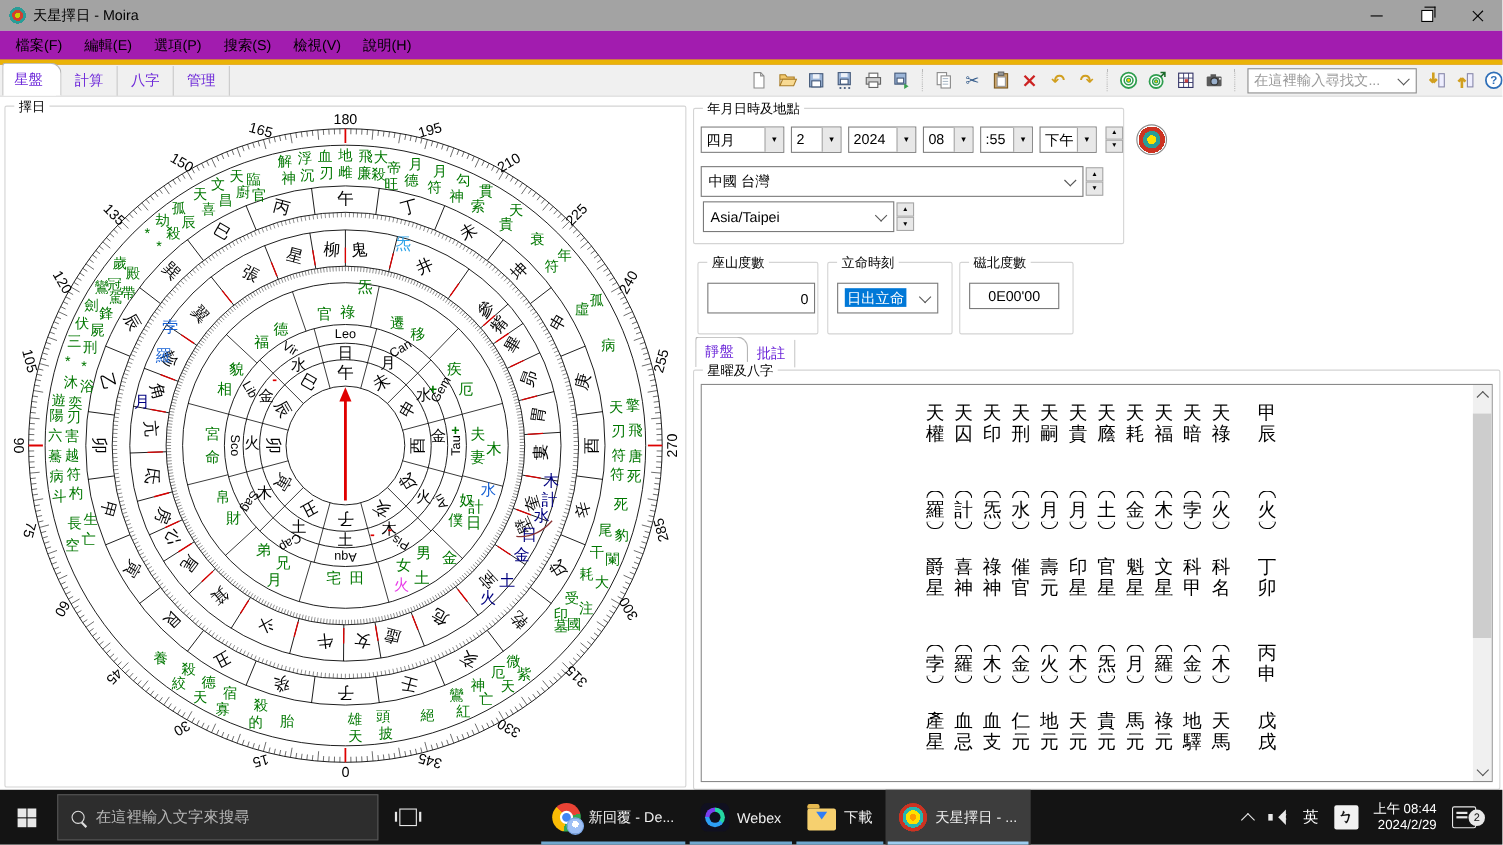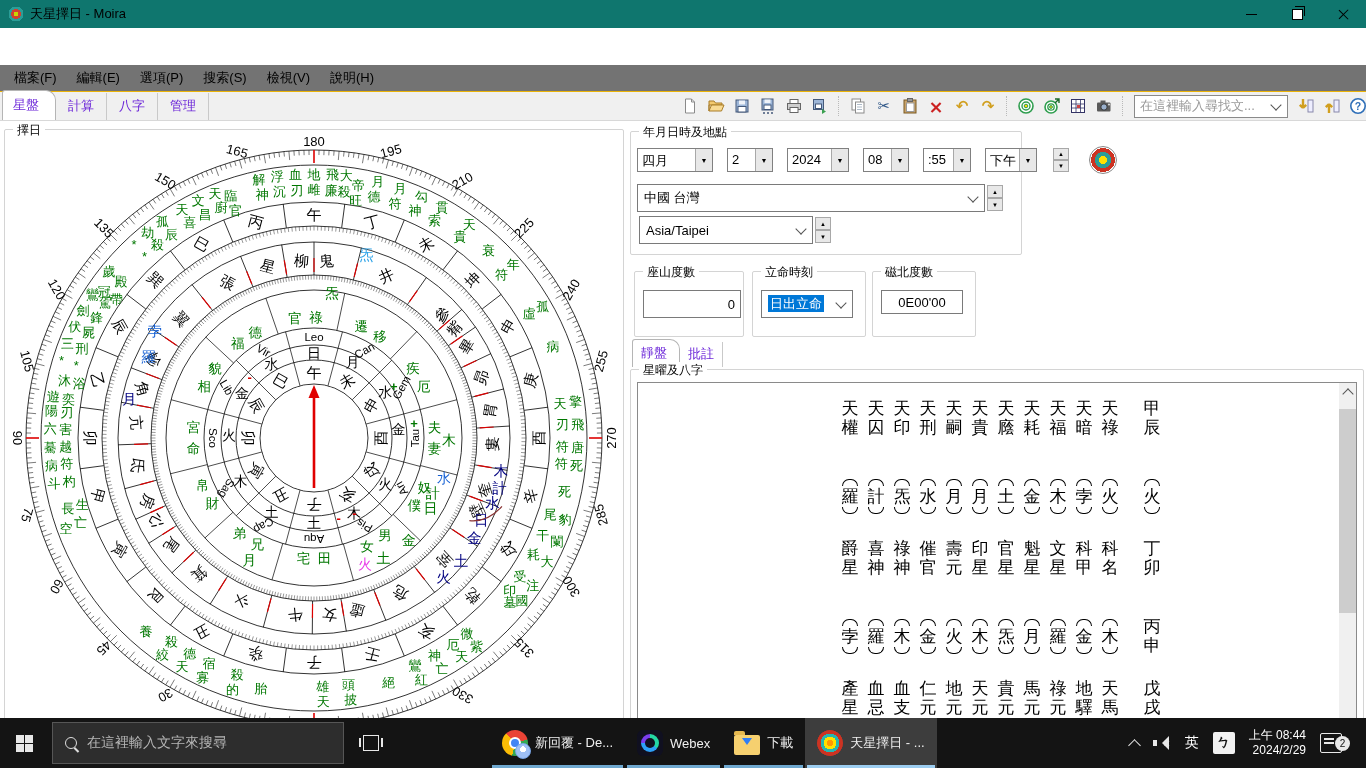--- a/index.html
+++ b/index.html
@@ -1,34 +1,34 @@
 <!DOCTYPE html>
 <html><head>
 <meta charset="utf-8">
 <style>
   html,body{margin:0;padding:0;}
   body{width:1366px;height:768px;overflow:hidden;font-family:"Liberation Sans","DejaVu Sans",sans-serif;background:#fff;color:#000;}
   .window{position:relative;width:1366px;height:768px;background:#fff;}
 
   
-  .titlebar{height:28px;display:flex;align-items:center;background:#0f766e;}
+  .titlebar{height:28px;display:flex;align-items:center;background:#a3a3a3;}
   .app-ico{width:16px;height:16px;margin:0 6px 0 8px;border-radius:50%;
     background:radial-gradient(circle,#c8d400 0 2.5px,#d04030 2.5px 5px,#2a9d97 5px 7.5px,transparent 7.5px);}
   .title-text{font-size:13px;}
   .win-btns{margin-left:auto;display:flex;height:28px;}
   .win-btn{width:46px;height:28px;display:flex;align-items:center;justify-content:center;}
   .glyph-min{width:11px;height:1px;background:#000;}
   .glyph-restore{width:9px;height:9px;border:1px solid #000;position:relative;background:#fff;}
   .glyph-restore::before{content:"";position:absolute;left:2px;top:-4px;width:9px;height:9px;border:1px solid #000;border-left:none;border-bottom:none;}
   .glyph-close{position:relative;width:13px;height:13px;}
   .glyph-close::before,.glyph-close::after{content:"";position:absolute;left:6px;top:0;width:1.4px;height:13px;background:#000;}
   .glyph-close::before{transform:rotate(45deg);} .glyph-close::after{transform:rotate(-45deg);}
 
   
-  .menubar{height:26px;display:flex;align-items:center;background:#737373;border-bottom:1px solid #eab308;padding-left:4px;margin-top:37px;}
+  .menubar{height:26px;display:flex;align-items:center;background:#a21caf;border-bottom:5px solid #eab308;padding-left:4px;}
   .menu-item{font-size:13px;padding:3px 10px;}
 
   
   .strip{position:relative;height:28px;background:#f0f0f0;border-bottom:1px solid #d8d8d8;}
   .tabs{display:flex;height:28px;align-items:flex-end;padding-left:2px;}
   .tab{font-size:13px;padding:4px 12px 5px;border-right:1px solid #c9c9c9;color:#6d28d9;}
   .tab.active{background:#fff;border:1px solid #b5b5b5;border-bottom:none;border-radius:3px 10px 0 0;padding:5px 16px 6px 10px;}
   .toolbar{position:absolute;left:678px;top:0;height:28px;display:flex;align-items:center;gap:2px;}
   .tb-btn{width:24px;height:24px;display:flex;align-items:center;justify-content:center;}
   .tb-btn svg{width:18px;height:18px;}
@@ -40,21 +40,21 @@
 
   
   .main{position:relative;height:636px;background:#fff;}
   .group{position:absolute;border:1px solid #d4d4d4;border-radius:2px;background:#fff;}
   .group-label{position:absolute;top:-8px;left:8px;background:#fff;font-size:12px;padding:0 4px;white-space:nowrap;}
 
   .g-chart{left:4px;top:8px;width:618px;height:618px;}
   #chartsvg{display:block;margin:2px auto 0;}
 
   .g-date{left:630px;top:10px;width:390px;height:122px;}
-  .date-row{position:absolute;left:6px;top:14px;display:flex;gap:14px;align-items:center;}
+  .date-row{position:absolute;left:6px;top:14px;display:flex;gap:6px;align-items:center;}
   .combo-c{height:22px;border:1px solid #808080;background:#fff;display:flex;}
   .combo-c .val{font-size:13px;padding:3px 3px 0 4px;flex:1;white-space:nowrap;overflow:hidden;}
   .combo-c .btn{width:16px;border-left:1px solid #a8a8a8;background:#e8e8e8;display:flex;align-items:center;justify-content:center;font-size:7px;color:#000;}
   .spin{width:16px;height:24px;display:flex;flex-direction:column;margin-left:2px;}
   .spin div{flex:1;border:1px solid #a8a8a8;background:#e8e8e8;font-size:6px;display:flex;align-items:center;justify-content:center;}
   .target-btn{width:26px;height:26px;margin-left:6px;border-radius:50%;border:1px solid #888;
      background:radial-gradient(circle,#ffe000 0 4px,#2a9d97 4px 8px,#cc3322 8px 12px,transparent 12px);}
   .loc-row{position:absolute;left:6px;display:flex;align-items:center;}
   .combo-m{height:26px;border:1px solid #7a7a7a;background:#fff;display:flex;align-items:center;}
   .combo-m .val{flex:1;font-size:13px;padding-left:6px;white-space:nowrap;}

